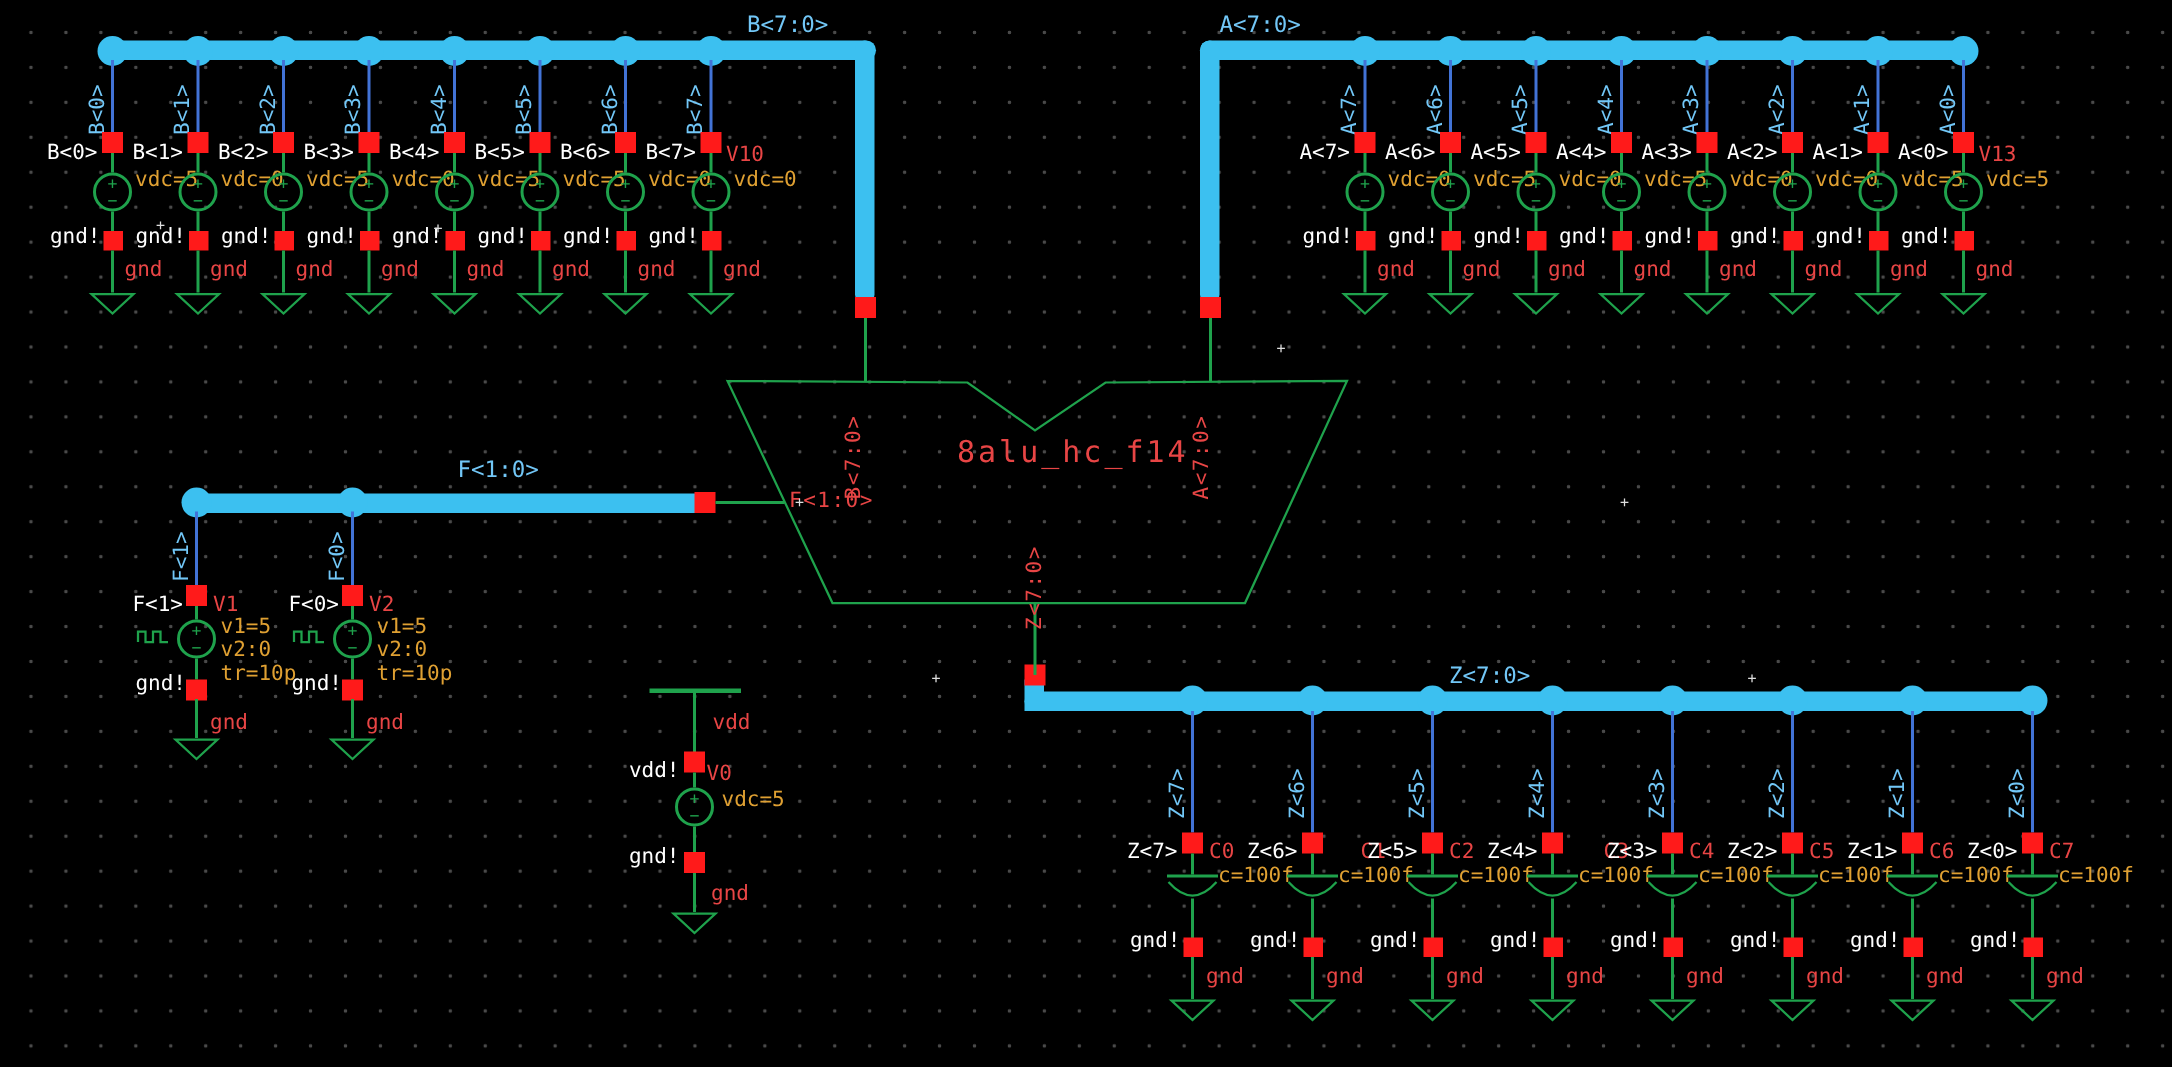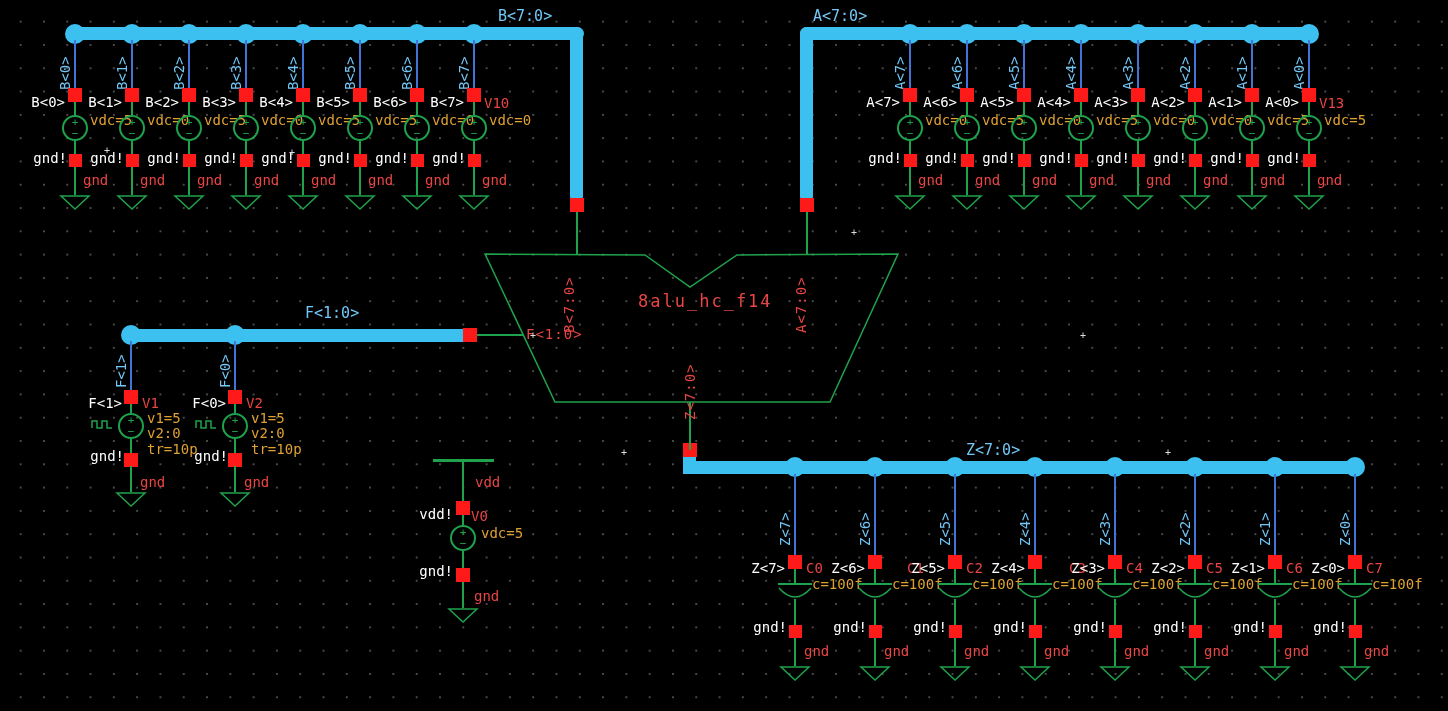--- a/index.html
+++ b/index.html
@@ -53,21 +53,21 @@
   <div class="txt blue big" style="left:966px;top:443px;">Z&lt;7:0&gt;</div>
   <div class="sq" style="left:683px;top:443px;"></div>
 
   <svg style="left:480px;top:248px;" width="424" height="160">
     <path d="M5 6 L165 7 L210 39 L257 7 L418 6 L350 154 L75 154 Z" fill="none" stroke="#1fa24c" stroke-width="1.5"></path>
   </svg>
   <div class="wireg" style="left:576px;top:212px;height:42px;"></div>
   <div class="wireg" style="left:806px;top:212px;height:42px;"></div>
   <div class="wiregh" style="left:477px;top:334px;width:46px;"></div>
   <div class="wireg" style="left:689px;top:402px;height:48px;"></div>
-  <div class="txt red" style="left:638px;top:294px;font-size:17px;letter-spacing:2px;">8alu_hc_f14</div>
+  <div class="txt red" style="left:638px;top:294px;font-size:20px;letter-spacing:2px;">8alu_hc_f14</div>
   <div class="txt red rot" style="left:562px;top:333px;letter-spacing:1px;">B&lt;7:0&gt;</div>
   <div class="txt red rot" style="left:794px;top:333px;letter-spacing:1px;">A&lt;7:0&gt;</div>
   <div class="txt red rot" style="left:683px;top:420px;letter-spacing:1px;">Z&lt;7:0&gt;</div>
   <div class="txt red" style="left:526px;top:327px;letter-spacing:1px;">F&lt;1:0&gt;</div>
 
   <div>
 
       <div class="group" style="left: 75px; top: 34px;">
         <div class="dot" style="left:-10px;top:-10px;"></div>
         <div class="wireb" style="left:-1px;top:6px;height:50px;"></div>

